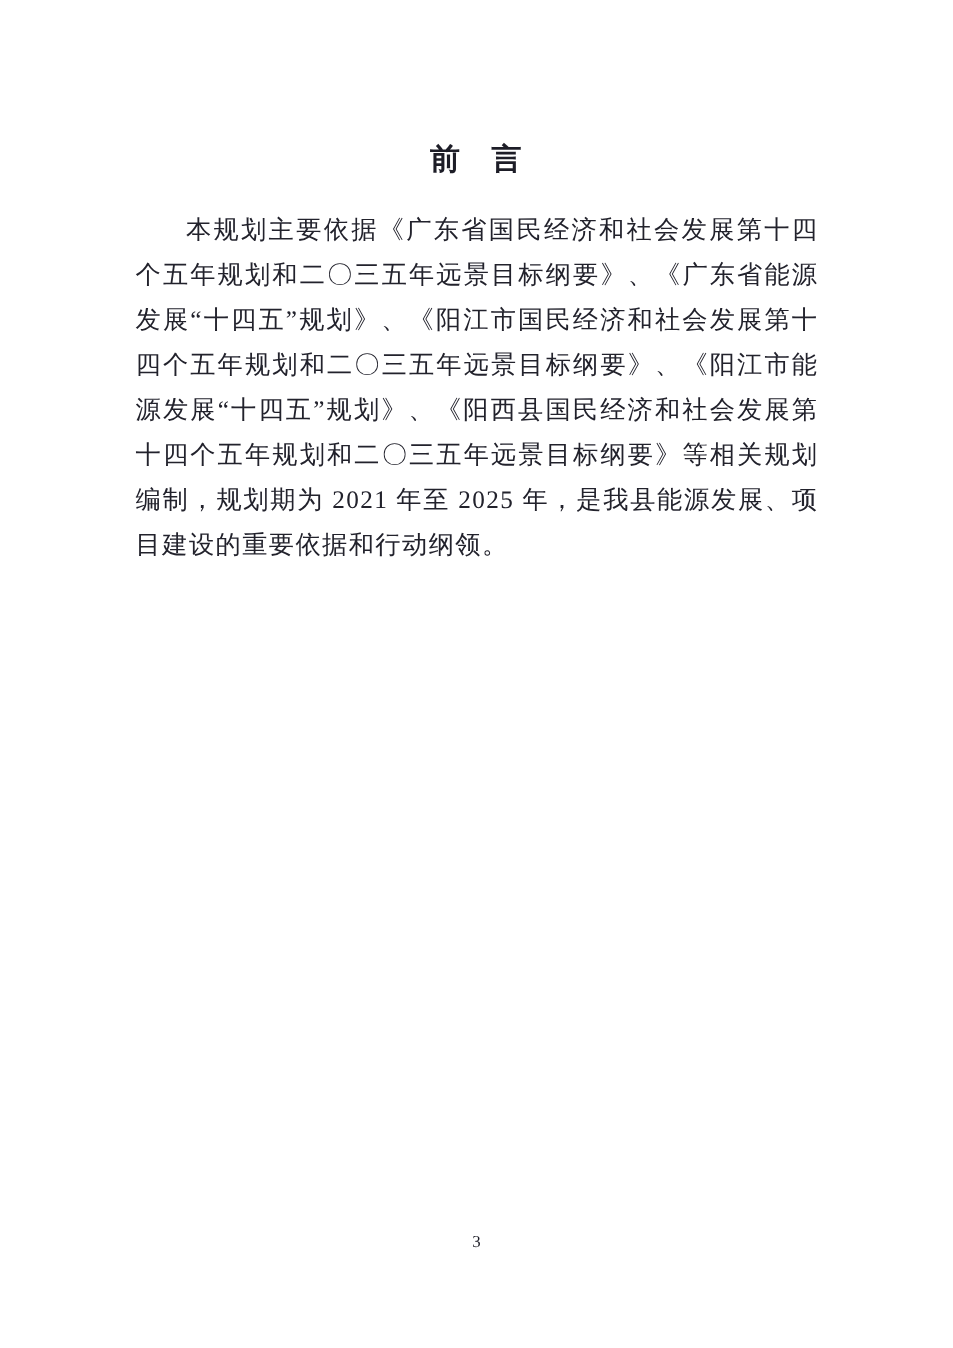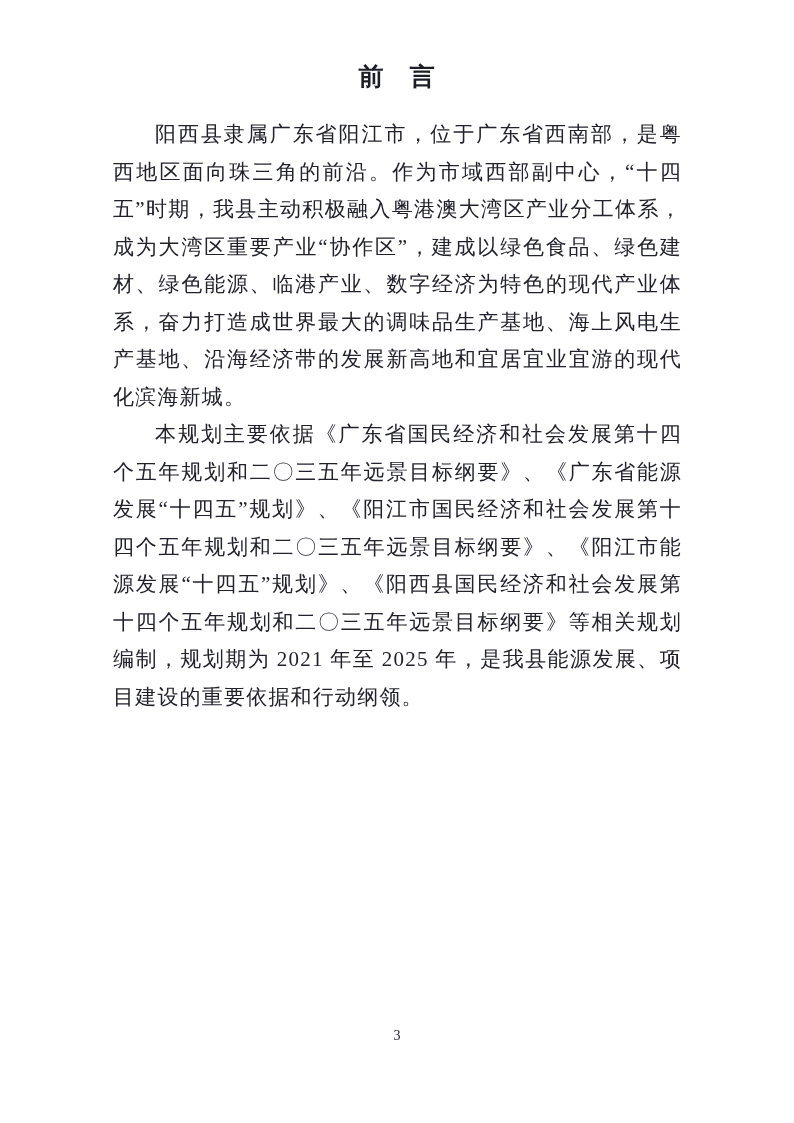--- a/index.html
+++ b/index.html
@@ -16,21 +16,21 @@
     color: #22222c;
   }
   .page {
     position: relative;
     width: 794px;
     height: 1123px;
     background: #ffffff;
   }
   .doc-title {
     margin: 0;
-    padding-top: 62px;
+    padding-top: 119px;
     text-align: center;
     font-size: 25px;
     font-weight: 700;
     line-height: 30px;
     word-spacing: 18px;
     letter-spacing: 1px;
     color: #1d1d27;
   }
   .doc-body {
     margin: 24px 112px 0 113px;
@@ -57,19 +57,18 @@
   }
 </style>
 </head>
 <body>
 
 <div class="page">
 
   <h1 class="doc-title">前 言</h1>
 
   <div class="doc-body">
-    <p class="para">阳西县隶属广东省阳江市，位于广东省西南部，是粤西地区面向珠三角的前沿。作为市域西部副中心，“十四五”时期，我县主动积极融入粤港澳大湾区产业分工体系，成为大湾区重要产业“协作区”，建成以绿色食品、绿色建材、绿色能源、临港产业、数字经济为特色的现代产业体系，奋力打造成世界最大的调味品生产基地、海上风电生产基地、沿海经济带的发展新高地和宜居宜业宜游的现代化滨海新城。</p>
     <p class="para">本规划主要依据《广东省国民经济和社会发展第十四个五年规划和二〇三五年远景目标纲要》、《广东省能源发展“十四五”规划》、《阳江市国民经济和社会发展第十四个五年规划和二〇三五年远景目标纲要》、《阳江市能源发展“十四五”规划》、《阳西县国民经济和社会发展第十四个五年规划和二〇三五年远景目标纲要》等相关规划编制，规划期为 2021 年至 2025 年，是我县能源发展、项目建设的重要依据和行动纲领。</p>
   </div>
 
   <div class="page-number">3</div>
 
 </div>
 
 </body></html>

